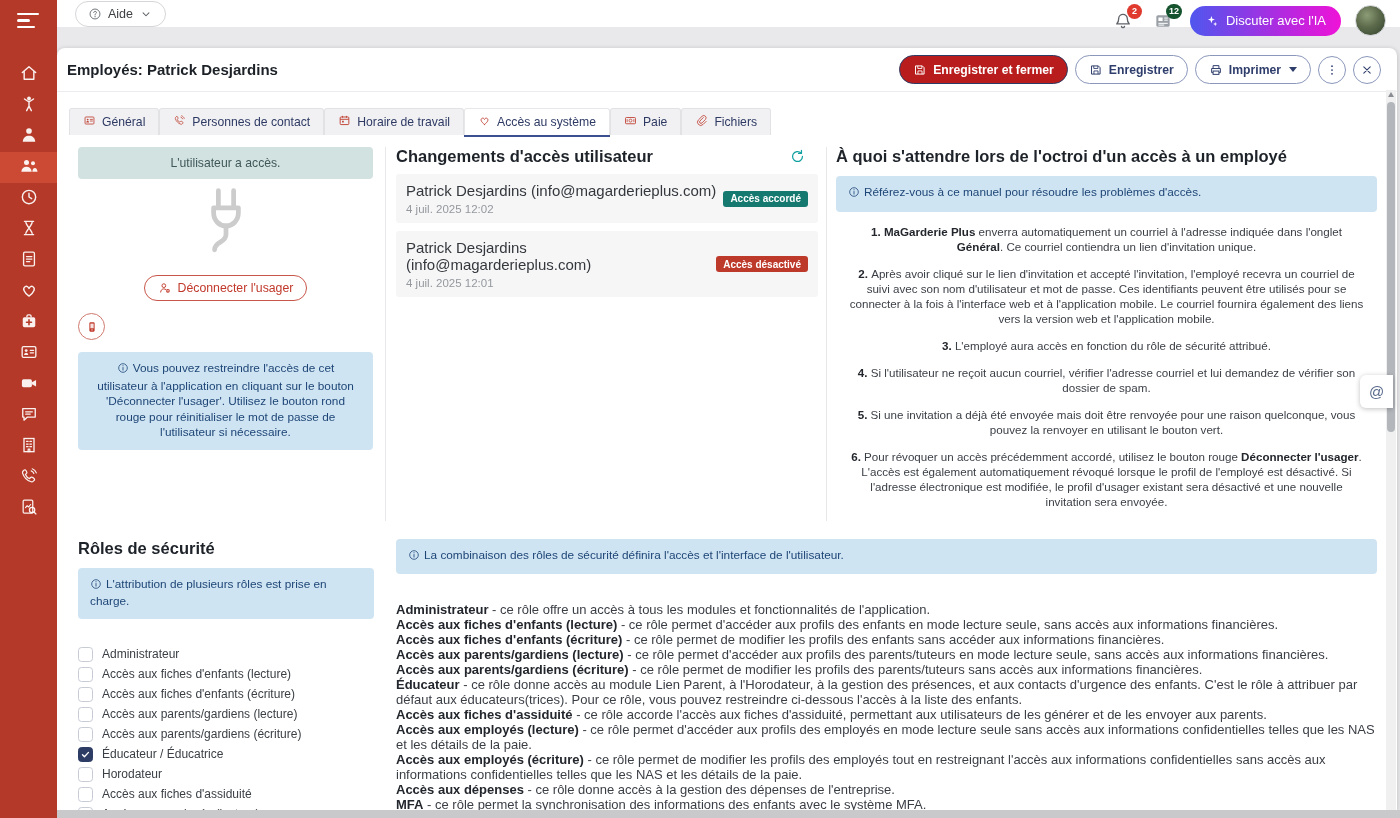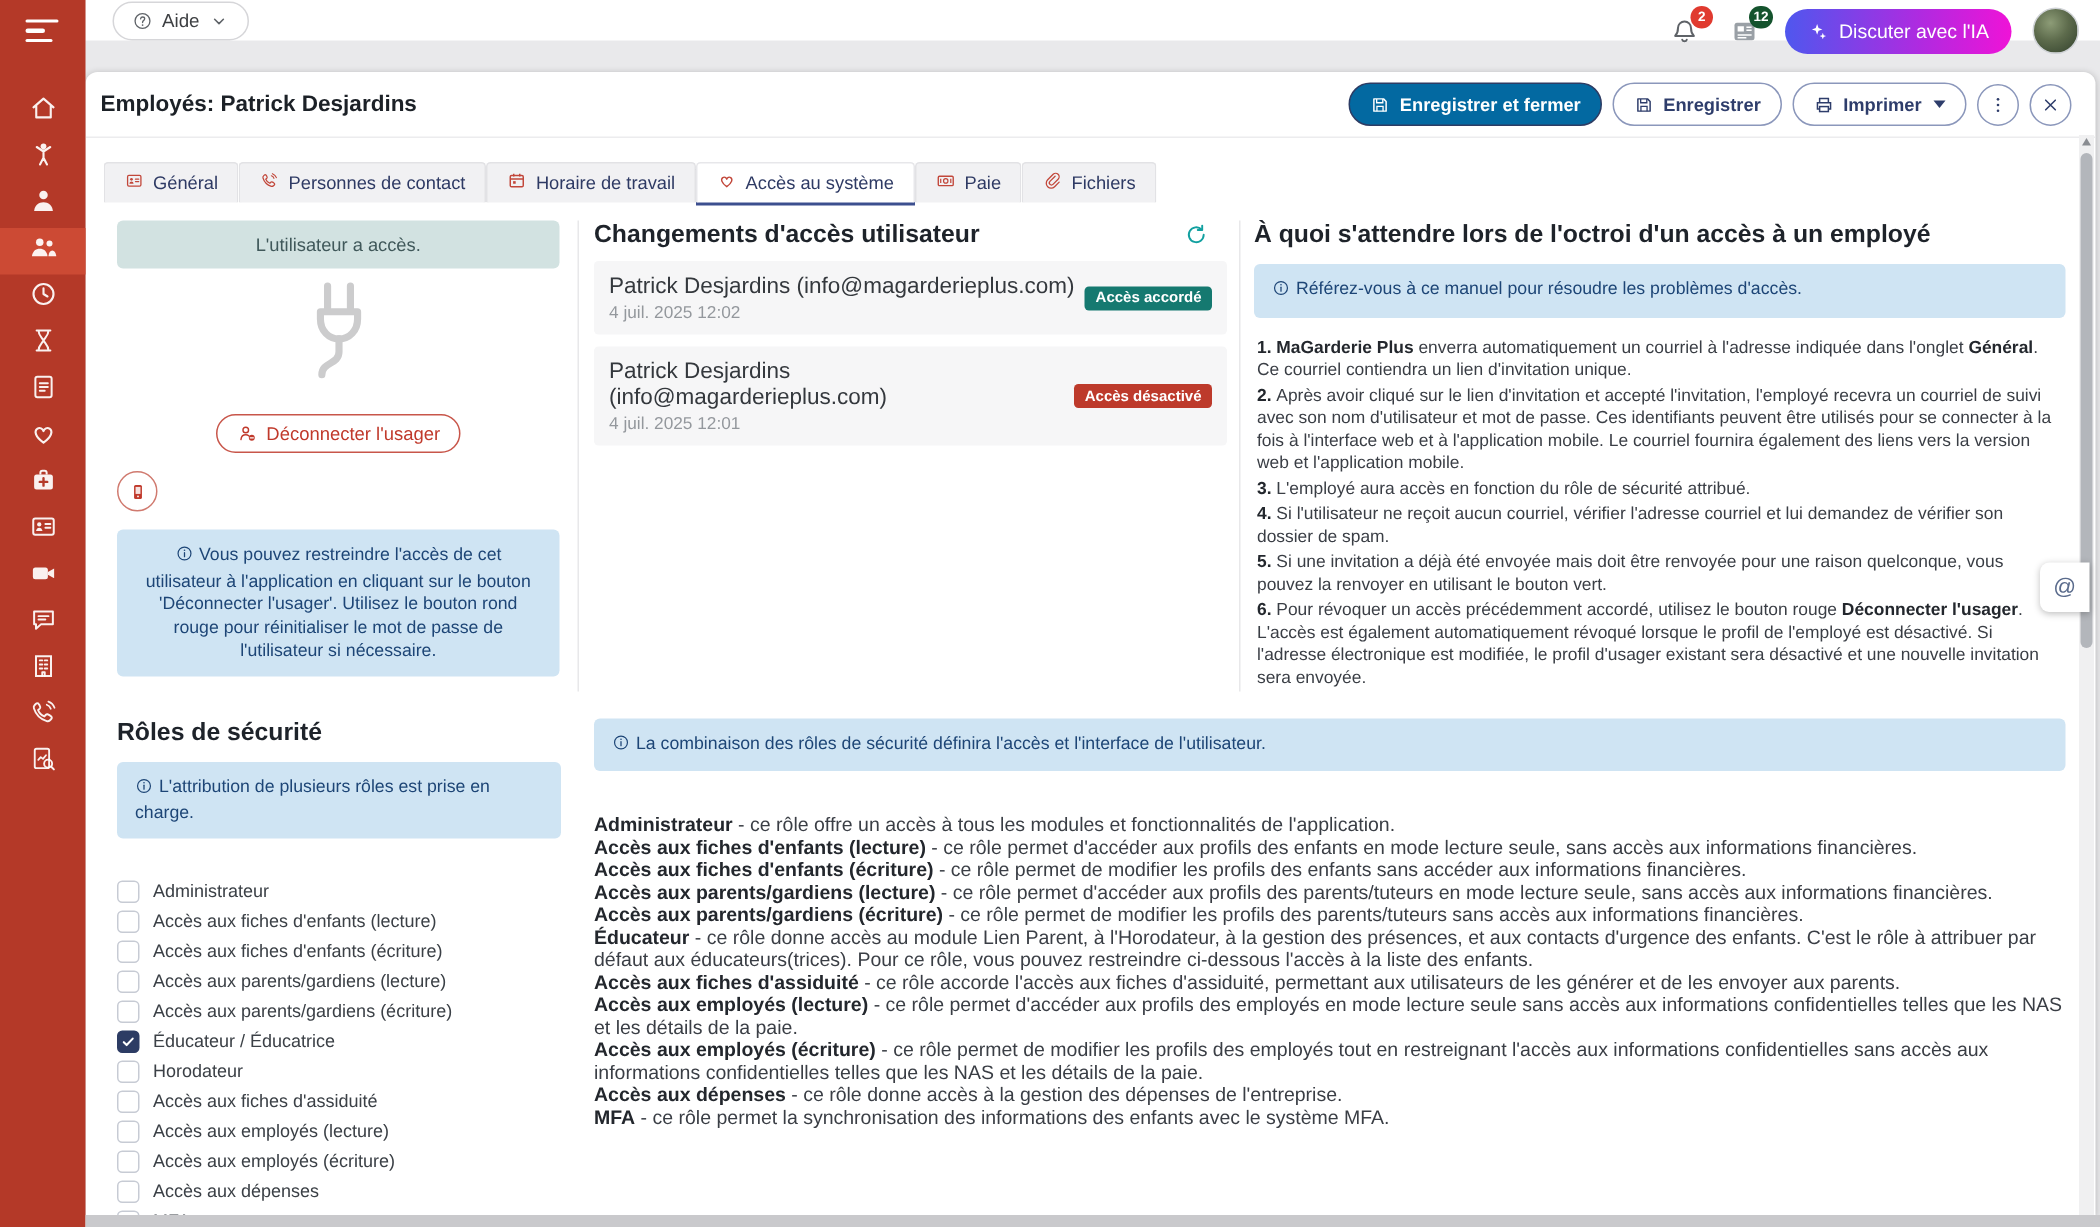--- a/index.html
+++ b/index.html
@@ -30,21 +30,21 @@
   .ai-btn svg { width:15px; height:15px; }
   .avatar { width:31px; height:31px; border-radius:50%; cursor:pointer; background:radial-gradient(circle at 38% 32%, #8d9c77 0%, #5d6b4c 45%, #31402c 100%); border:1px solid #cfd2d6; }
 
   
   .card { position:absolute; left:57px; top:48px; width:1340px; height:762px; background:#fff; border-radius:8px 8px 0 0; box-shadow:0 1px 5px rgba(0,0,0,.22); overflow:hidden; z-index:20; }
   .card-header { height:44px; display:flex; align-items:center; padding:0 16px 0 10px; border-bottom:1px solid #ececee; }
   .page-title { font-size:15px; font-weight:bold; color:#1c2127; }
   .hdr-actions { margin-left:auto; display:flex; align-items:center; gap:7px; }
   .btn { display:inline-flex; align-items:center; gap:6px; height:29px; padding:0 13px; border-radius:15px; font-size:12.2px; font-weight:600; cursor:pointer; white-space:nowrap; }
   .btn svg { width:14px; height:14px; }
-  .btn.navy { background:#0369a1; color:#fff; border:1px solid #2d3c64; }
+  .btn.navy { background:#b91c1c; color:#fff; border:1px solid #2d3c64; }
   .btn.outline { background:#fff; color:#2e3d6b; border:1px solid #8b97bb; }
   .btn-round { width:28px; height:28px; border-radius:50%; border:1px solid #8b97bb; background:#fff; color:#2e3d6b; display:flex; align-items:center; justify-content:center; cursor:pointer; }
   .btn-round svg { width:13px; height:13px; }
   .caret { width:0; height:0; border-left:4px solid transparent; border-right:4px solid transparent; border-top:5px solid #2e3d6b; display:inline-block; margin-left:2px; }
 
   
   .tabs { display:flex; margin:16px 0 0 12px; }
   .tab { display:inline-flex; align-items:center; gap:6px; height:27px; padding:0 13px; background:#f1f1f3; border:1px solid #e2e2e5; border-bottom:none; color:#2e3a64; font-size:12.2px; cursor:pointer; border-radius:3px 3px 0 0; }
   .tab svg { width:13px; height:13px; color:#c2473a; }
   .tab.active { background:#fff; border-color:#e7e7ea; box-shadow:0 2px 0 0 #3c4f8f; }
@@ -72,21 +72,21 @@
   .changes-head { display:flex; align-items:center; justify-content:space-between; padding-right:12px; }
   .refresh { color:#12a0a0; cursor:pointer; width:17px; height:17px; }
   .refresh svg { width:17px; height:17px; }
   .change-row { display:flex; align-items:center; justify-content:space-between; background:#f6f6f7; border-radius:3px; padding:8px 10px; margin-top:8px; }
   .cr-user { font-size:15px; color:#34383d; }
   .cr-date { font-size:11.5px; color:#94989d; margin-top:4px; }
   .st-badge { color:#fff; font-size:10px; font-weight:bold; padding:2.5px 7px; border-radius:3px; white-space:nowrap; }
 
   .ucol3 .info-box { margin-top:10px; }
   .steps { margin-top:12px; font-size:11.6px; line-height:15px; color:#3a3e45; }
-  .steps p { margin:2px; }
+  .steps p { margin:12px;text-align:center; }
   .steps b { color:#23272d; }
 
   
   .lower { display:flex; margin-top:18px; padding:0 20px 0 12px; }
   .lcol1 { width:317px; padding:0 12px 0 9px; }
   .lcol2 { flex:1; padding:0 0 0 10px; }
   .lower h2.sec { margin-bottom:10px; }
   .lower .info-box { margin-bottom:28px; }
   .role-row { display:flex; align-items:center; gap:9px; margin-bottom:5px; height:15px; font-size:12px; color:#3b4046; cursor:pointer; }
   .cbox { width:15px; height:15px; border:1.4px solid #c7cbd4; border-radius:3.5px; background:#fff; flex:0 0 auto; display:flex; align-items:center; justify-content:center; }

